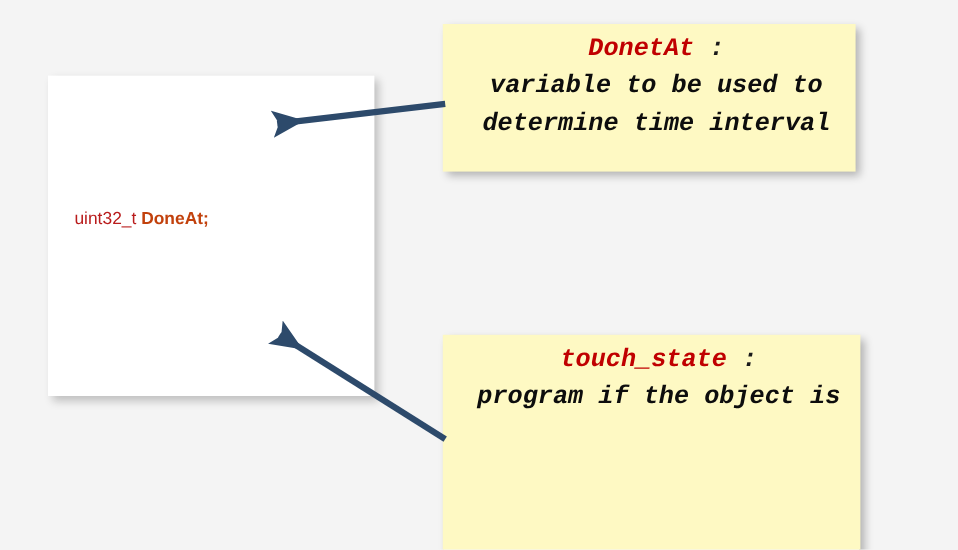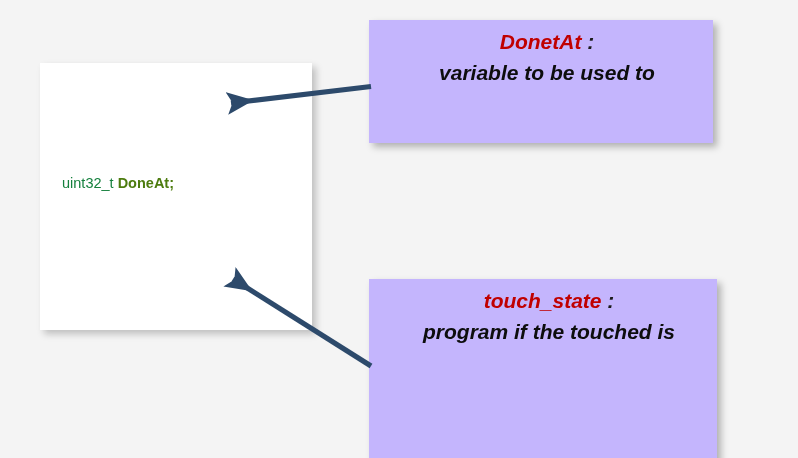--- a/index.html
+++ b/index.html
@@ -46,35 +46,35 @@
     color: #000000;
     white-space: pre;
   }
   .code-line {
     white-space: pre;
     height: 23px;
     line-height: 23px;
   }
   .code-line.blank { height: 23px; }
   .tok-type {
-    color: #15803d;
+    color: #b91c1c;
     font-weight: normal;
   }
   .tok-plain {
-    color: #4d7c0f;
+    color: #c2410c;
     font-weight: bold;
   }
 
   
   .callout {
     position: absolute;
-    background: #c4b5fd;
+    background: #fef9c3;
     box-shadow: 4px 4px 7px rgba(0,0,0,0.28);
     box-sizing: border-box;
-    font-family: Liberation Sans, sans-serif;
+    font-family: Liberation Mono, monospace;
     font-style: italic;
     font-weight: bold;
     color: #0d0d0d;
     padding: 6px 0 8px 12px;
   }
   #callout-doneat {
     left: 369px;
     top: 20px;
     width: 344px;
     height: 123px;
@@ -134,25 +134,26 @@
       
 
       
 
     </div>
   </div>
 
   <div class="callout" id="callout-doneat">
     <div class="callout-title"><span class="term">DonetAt</span><span class="colon"> :</span></div>
     <div class="callout-line">variable to be used to</div>
+    <div class="callout-line">determine time interval</div>
   </div>
 
   <div class="callout" id="callout-touchstate">
     <div class="callout-title"><span class="term">touch_state</span><span class="colon"> :</span></div>
-    <div class="callout-line">program if the touched is</div>
+    <div class="callout-line">program if the object is</div>
   </div>
 
   <svg id="arrow-layer" width="798" height="458" viewBox="0 0 798 458">
     <defs>
       <marker id="head-navy" markerWidth="5.2" markerHeight="4.4" refX="4.4" refY="2.2" orient="auto" markerUnits="strokeWidth">
         <path d="M0,2.2 L5.2,0 L4.1,2.2 L5.2,4.4 Z" fill="#2d4a6b"></path>
       </marker>
     </defs>
 
     <line x1="371" y1="86.5" x2="231" y2="103" stroke="#2d4a6b" stroke-width="5.2" marker-end="url(#head-navy)"></line>

